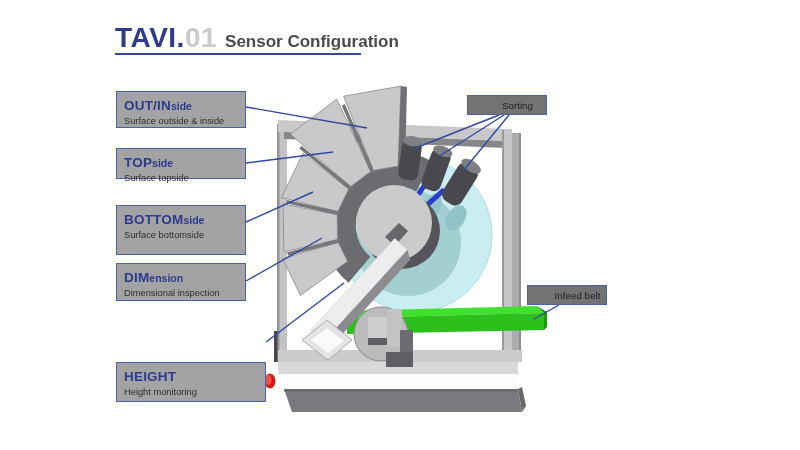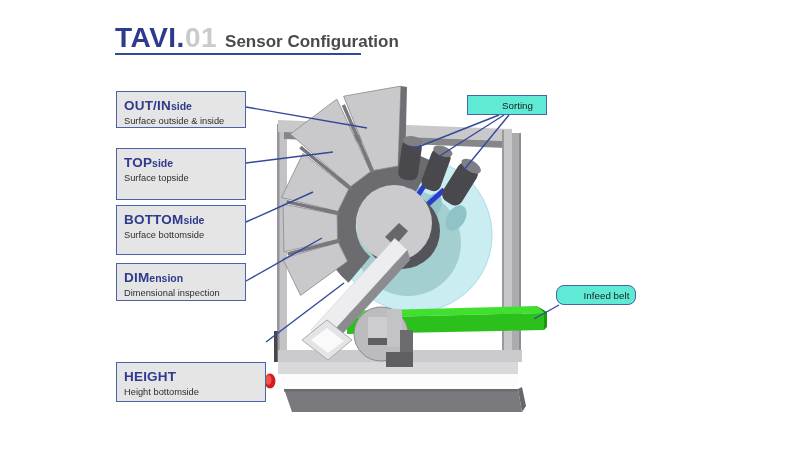--- a/index.html
+++ b/index.html
@@ -9,37 +9,37 @@
 
   
   .title{position:absolute;left:115px;top:22px;display:flex;align-items:baseline;white-space:nowrap;}
   .title .brand{font-size:28px;font-weight:bold;color:var(--accent-navy);letter-spacing:.5px;}
   .title .model{font-size:28px;font-weight:bold;color:var(--model-gray);letter-spacing:.5px;}
   .title .subtitle{font-size:17px;font-weight:bold;color:var(--subtitle-gray);margin-left:8px;}
   .title-underline{position:absolute;left:115px;top:53px;width:246px;height:2.4px;
                    background:var(--line-blue);}
 
   
-  .label-box{position:absolute;left:116px;width:130px;background:#e5e5e5;
+  .label-box{position:absolute;left:116px;width:130px;background:#a3a3a3;
              border:1.4px solid var(--box-border);box-sizing:border-box;padding:4px 7px 3px;}
   .lb-main{font-size:13.5px;font-weight:bold;color:var(--accent-navy);letter-spacing:.2px;}
   .lb-suffix{font-size:10.5px;font-weight:bold;color:var(--accent-navy);}
   .lb-desc{font-size:9.3px;color:#2d2d2d;margin-top:2px;}
   #box-outin{top:91px;height:37px;}
-  #box-top{top:148px;height:52px;}
+  #box-top{top:148px;height:31px;}
   #box-bottom{top:205px;height:50px;}
   #box-dim{top:263px;height:38px;}
   #box-height{top:322px;height:40px;width:150px;margin-top:40px;}
 
   
-  .callout{position:absolute;background:#5eead4;border:1.3px solid var(--box-border);
+  .callout{position:absolute;background:#737373;border:1.3px solid var(--box-border);
            box-sizing:border-box;width:80px;height:20px;font-size:9.8px;color:#1e1e1e;
            display:flex;align-items:center;justify-content:center;padding-left:21px;}
   #callout-sorting{left:467px;top:95px;}
-  #callout-infeed{left:556px;top:285px;border-radius:8px;}
+  #callout-infeed{left:527px;top:285px;}
 </style>
 </head>
 <body>
 
 <div class="stage">
 
   <svg width="800" height="450" viewBox="0 0 800 450">
 
     <g>
       <rect x="277" y="124" width="10" height="238" fill="#c3c3c6"></rect>
@@ -175,19 +175,19 @@
   <div class="label-box" id="box-bottom">
     <div><span class="lb-main">BOTTOM</span><span class="lb-suffix">side</span></div>
     <div class="lb-desc">Surface bottomside</div>
   </div>
   <div class="label-box" id="box-dim">
     <div><span class="lb-main">DIM</span><span class="lb-suffix">ension</span></div>
     <div class="lb-desc">Dimensional inspection</div>
   </div>
   <div class="label-box" id="box-height">
     <div><span class="lb-main">HEIGHT</span><span class="lb-suffix"></span></div>
-    <div class="lb-desc">Height bottomside</div>
+    <div class="lb-desc">Height monitoring</div>
   </div>
 
   <div class="callout" id="callout-sorting">Sorting</div>
   <div class="callout" id="callout-infeed">Infeed belt</div>
 
 </div>
 
 </body></html>

